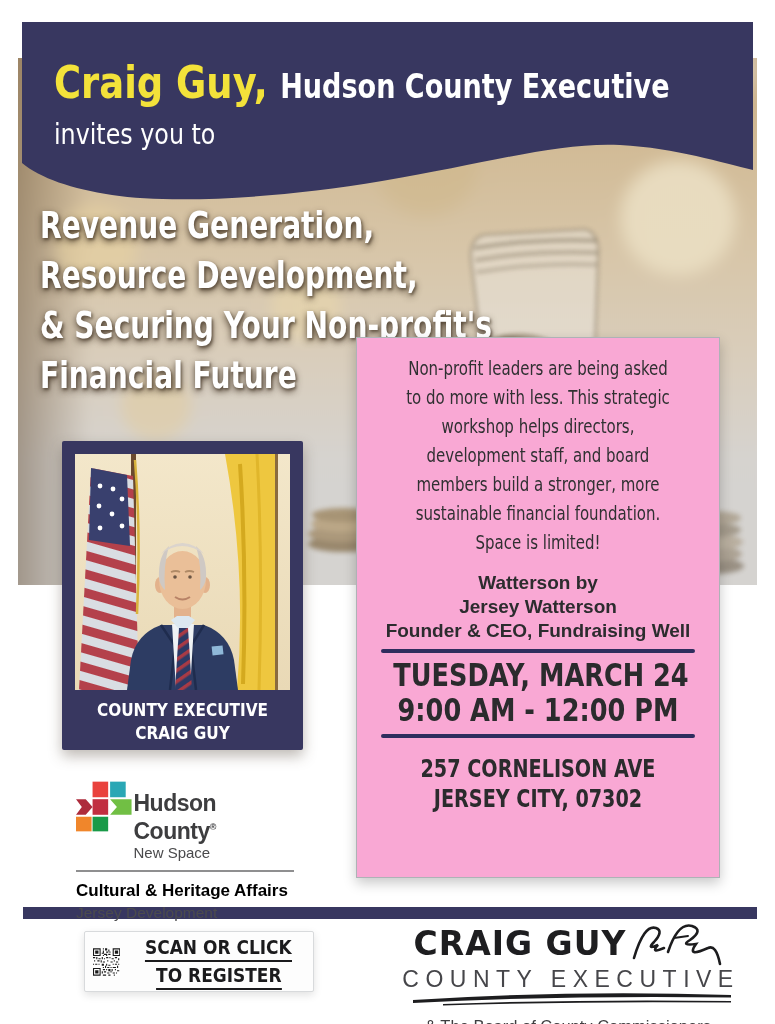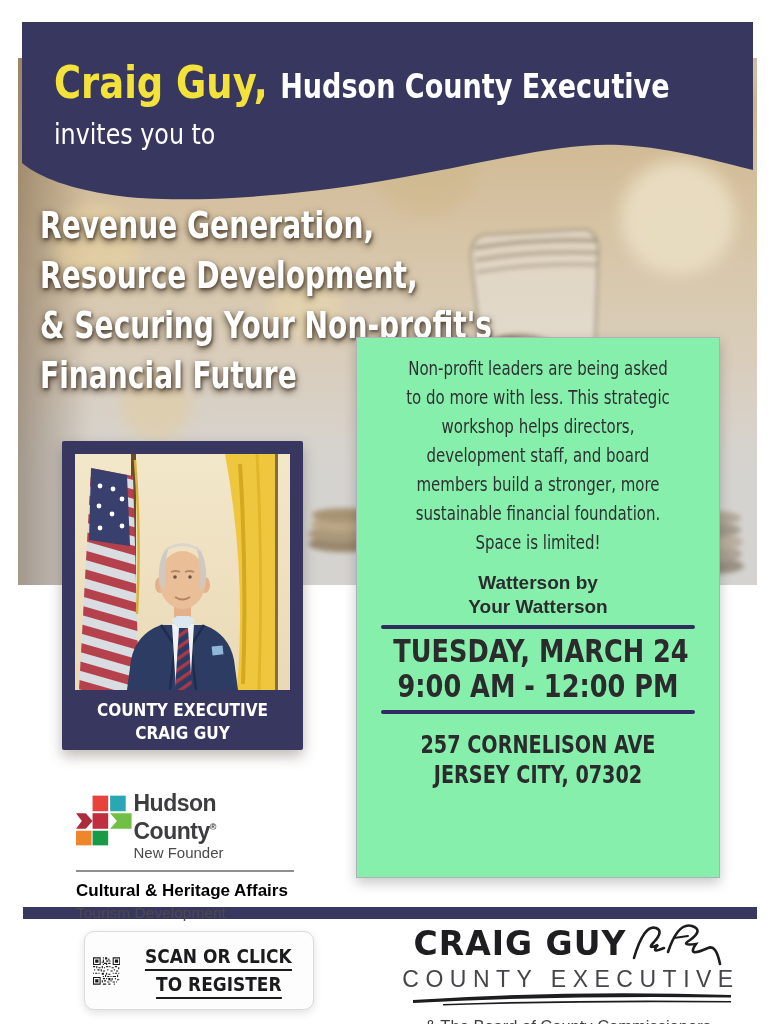--- a/index.html
+++ b/index.html
@@ -42,50 +42,50 @@
 
   
   .portrait{left:62px;top:441px;width:241px;height:309px;background:#383760;z-index:3;
             padding:0;box-shadow:0 6px 14px rgba(70,55,40,.35);border-radius:2px;}
   .portrait-inner{position:absolute;left:13px;top:13px;width:215px;height:236px;overflow:hidden;}
   .portrait-caption{position:absolute;left:0;top:258px;width:241px;text-align:center;color:#fff;
             font-family:"DejaVu Sans",sans-serif;font-weight:bold;font-size:17px;line-height:23px;}
   .portrait-caption div{transform:scaleX(.9);}
 
   
-  .infobox{left:356px;top:337px;width:364px;height:541px;background:#86efac;z-index:3;
+  .infobox{left:356px;top:337px;width:364px;height:541px;background:#f9a8d4;z-index:3;
            border:1px solid #aeb2b6;box-shadow:0 5px 12px rgba(0,0,0,.22);box-sizing:border-box;
            text-align:center;color:#303032;}
   .para{margin-top:16px;font-family:"DejaVu Sans",sans-serif;font-size:20px;line-height:29px;}
   .para div{white-space:nowrap;transform:scaleX(.75);}
   .instructor{margin-top:14px;font-family:"Liberation Sans",sans-serif;font-weight:bold;
               font-size:19px;line-height:24px;color:#2c2c2e;}
   .divider{height:4px;background:#2f2d5e;margin:6px 24px 0 24px;border-radius:2px;}
   .dt{margin-top:5px;font-family:"DejaVu Sans",sans-serif;font-weight:bold;font-size:32px;
       line-height:35px;color:#2b2b2d;}
   .dt div{white-space:nowrap;transform:scaleX(.8);}
   .venue{margin-top:10px;font-family:"DejaVu Sans",sans-serif;font-weight:bold;font-size:24px;
       line-height:30px;color:#2b2b2d;}
   .venue div{white-space:nowrap;transform:scaleX(.8);}
   .addr{margin-top:16px;}
 
   
   .hc-logo{left:76px;top:781px;width:224px;z-index:3;color:#3d3d3f;}
-  .hc-row{display:flex;align-items:center;}
+  .hc-row{display:flex;align-items:flex-start;}
   .hc-name{font-weight:bold;font-size:23px;letter-spacing:-.5px;margin-top:10px;line-height:24px;}
   .hc-name sup{font-size:9px;vertical-align:super;}
   .hc-state{font-size:15px;color:#4a4a4c;margin-top:1px;}
   .hc-line{border-top:2px solid #8f8f90;margin-top:9px;width:218px;}
   .hc-dept{font-weight:bold;font-size:17px;margin-top:9px;color:#000000;}
   .hc-div{font-size:15.5px;margin-top:3px;color:#4b4b4d;}
 
   
   .navy-bar{left:23px;top:907px;width:734px;height:12px;background:#383760;z-index:1;}
-  .qr-card{left:84px;top:931px;width:230px;height:79px;background:#fdfdfd;border:1px solid #d8dadc;
-           border-radius:10px;box-shadow:0 3px 8px rgba(0,0,0,.12);display:flex;align-items:center;
+  .qr-card{left:84px;top:931px;width:230px;height:61px;background:#fdfdfd;border:1px solid #d8dadc;
+           border-radius:2px;box-shadow:0 3px 8px rgba(0,0,0,.12);display:flex;align-items:center;
            gap:12px;padding:0 8px;box-sizing:border-box;z-index:2;cursor:pointer;}
   .qr-text{flex:1;text-align:center;font-family:"DejaVu Sans",sans-serif;font-weight:bold;
            font-size:20px;line-height:26px;color:#1b1b1d;}
   .qr-text span{display:inline-block;transform:scaleX(.85);border-bottom:2px solid #1b1b1d;
            padding-bottom:0px;white-space:nowrap;}
   .sig-block{left:393px;top:926px;width:350px;text-align:center;z-index:2;}
   .sig-row{display:flex;justify-content:center;align-items:flex-start;gap:4px;position:relative;}
   .sig-name{font-family:"DejaVu Sans",sans-serif;font-weight:bold;font-size:33px;color:#1e1e20;
             letter-spacing:1px;line-height:36px;}
   .sig-title{font-family:"Liberation Sans",sans-serif;font-size:23px;letter-spacing:6.5px;
@@ -216,21 +216,22 @@
       <div>Non-profit leaders are being asked</div>
       <div>to do more with less. This strategic</div>
       <div>workshop helps directors,</div>
       <div>development staff, and board</div>
       <div>members build a stronger, more</div>
       <div>sustainable financial foundation.</div>
       <div>Space is limited!</div>
     </div>
     <div class="instructor">
       <div>Watterson by</div>
-      <div>Your Watterson</div>
+      <div>Jersey Watterson</div>
+      <div>Founder &amp; CEO, Fundraising Well</div>
     </div>
     <div class="divider"></div>
     <div class="dt">
       <div>TUESDAY, MARCH 24</div>
       <div>9:00 AM - 12:00 PM</div>
     </div>
     <div class="divider"></div>
     <div class="venue addr">
       <div>257 CORNELISON AVE</div>
       <div>JERSEY CITY, 07302</div>
@@ -243,26 +244,26 @@
         <rect x="17" y="0" width="16" height="16" fill="#e9423d"></rect>
         <rect x="35" y="0" width="16" height="16" fill="#2aa7b5"></rect>
         <polygon points="0,18 10,18 17,26 10,34 0,34 6,26" fill="#ad2c3c"></polygon>
         <rect x="17" y="18" width="16" height="16" fill="#c12e40"></rect>
         <polygon points="35,18 57,18 57,34 35,34 42,26" fill="#71bf44"></polygon>
         <rect x="0" y="36" width="16" height="15" fill="#f0862b"></rect>
         <rect x="17" y="36" width="16" height="15" fill="#199a48"></rect>
       </svg>
       <div>
         <div class="hc-name"><span>Hudson County</span><sup>®</sup></div>
-        <div class="hc-state">New Founder</div>
+        <div class="hc-state">New Space</div>
       </div>
     </div>
     <div class="hc-line"></div>
     <div class="hc-dept">Cultural &amp; Heritage Affairs</div>
-    <div class="hc-div">Tourism Development</div>
+    <div class="hc-div">Jersey Development</div>
   </div>
 
   <div class="abs navy-bar"></div>
 
   <div class="abs qr-card">
     <svg width="64" height="64" viewBox="0 0 25 25">
       <rect width="25" height="25" fill="#ffffff"></rect>
       <g fill="#1a1a1a">
         <path d="M0 0h7v7h-7z M18 0h7v7h-7z M0 18h7v7h-7z"></path>
       </g>

